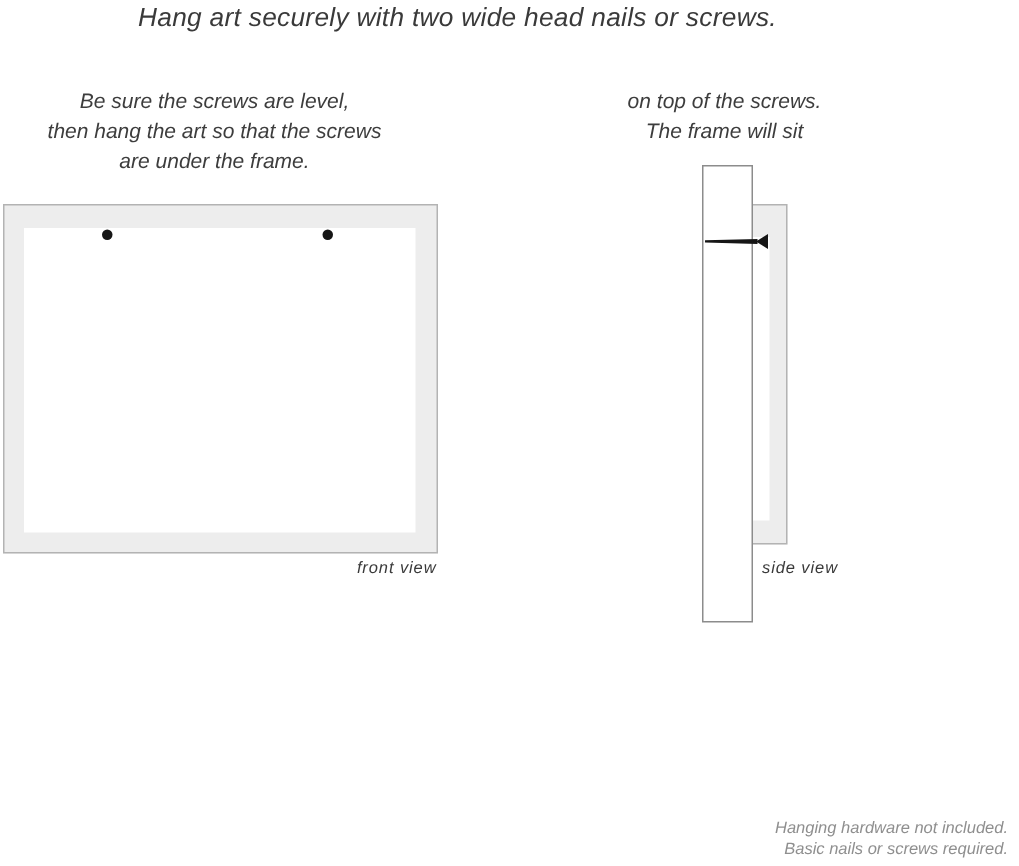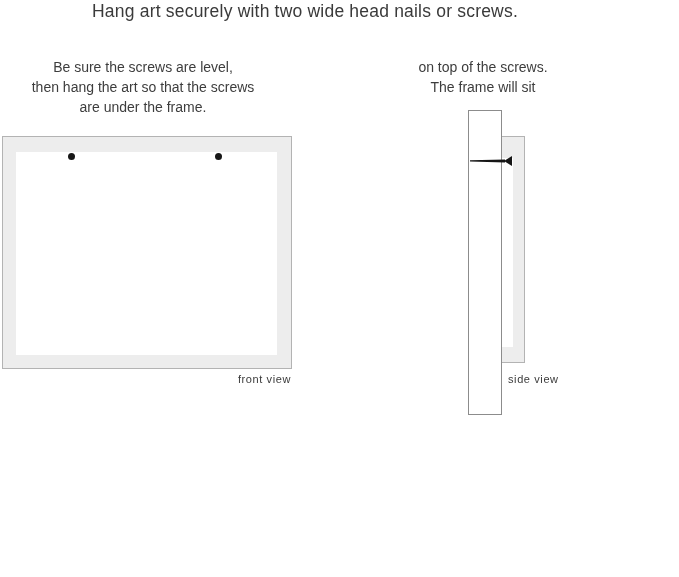--- a/index.html
+++ b/index.html
@@ -4,20 +4,21 @@
 <style>
   html, body { margin: 0; padding: 0; background: #ffffff; }
   .canvas {
     position: relative;
     width: 679px;
     height: 577px;
     background: #ffffff;
     overflow: hidden;
     font-family: "Liberation Sans", sans-serif;
     color: #3d3d3d;
+    font-style: italic;
   }
   .title {
     position: absolute;
     left: 0; top: 1px;
     width: 610px;
     text-align: center;
     font-size: 17.5px;
     font-weight: 300;
     letter-spacing: 0.2px;
     color: #3a3a3a;
@@ -135,14 +136,18 @@
 
   <div class="sv-frame"></div>
   <div class="sv-art"></div>
   <div class="sv-wall"></div>
   <svg class="sv-nail" viewBox="0 0 48 16" aria-hidden="true">
     <polygon points="3,7.2 38,6.4 38,9.6 3,8.6" fill="#161616"></polygon>
     <polygon points="45,3 45,13 37,8" fill="#161616"></polygon>
   </svg>
   <div class="view-label label-side">side view</div>
 
+  <div class="footer">
+    <div>Hanging hardware not included.</div>
+    <div>Basic nails or screws required.</div>
+  </div>
 
 </div>
 
 </body></html>

